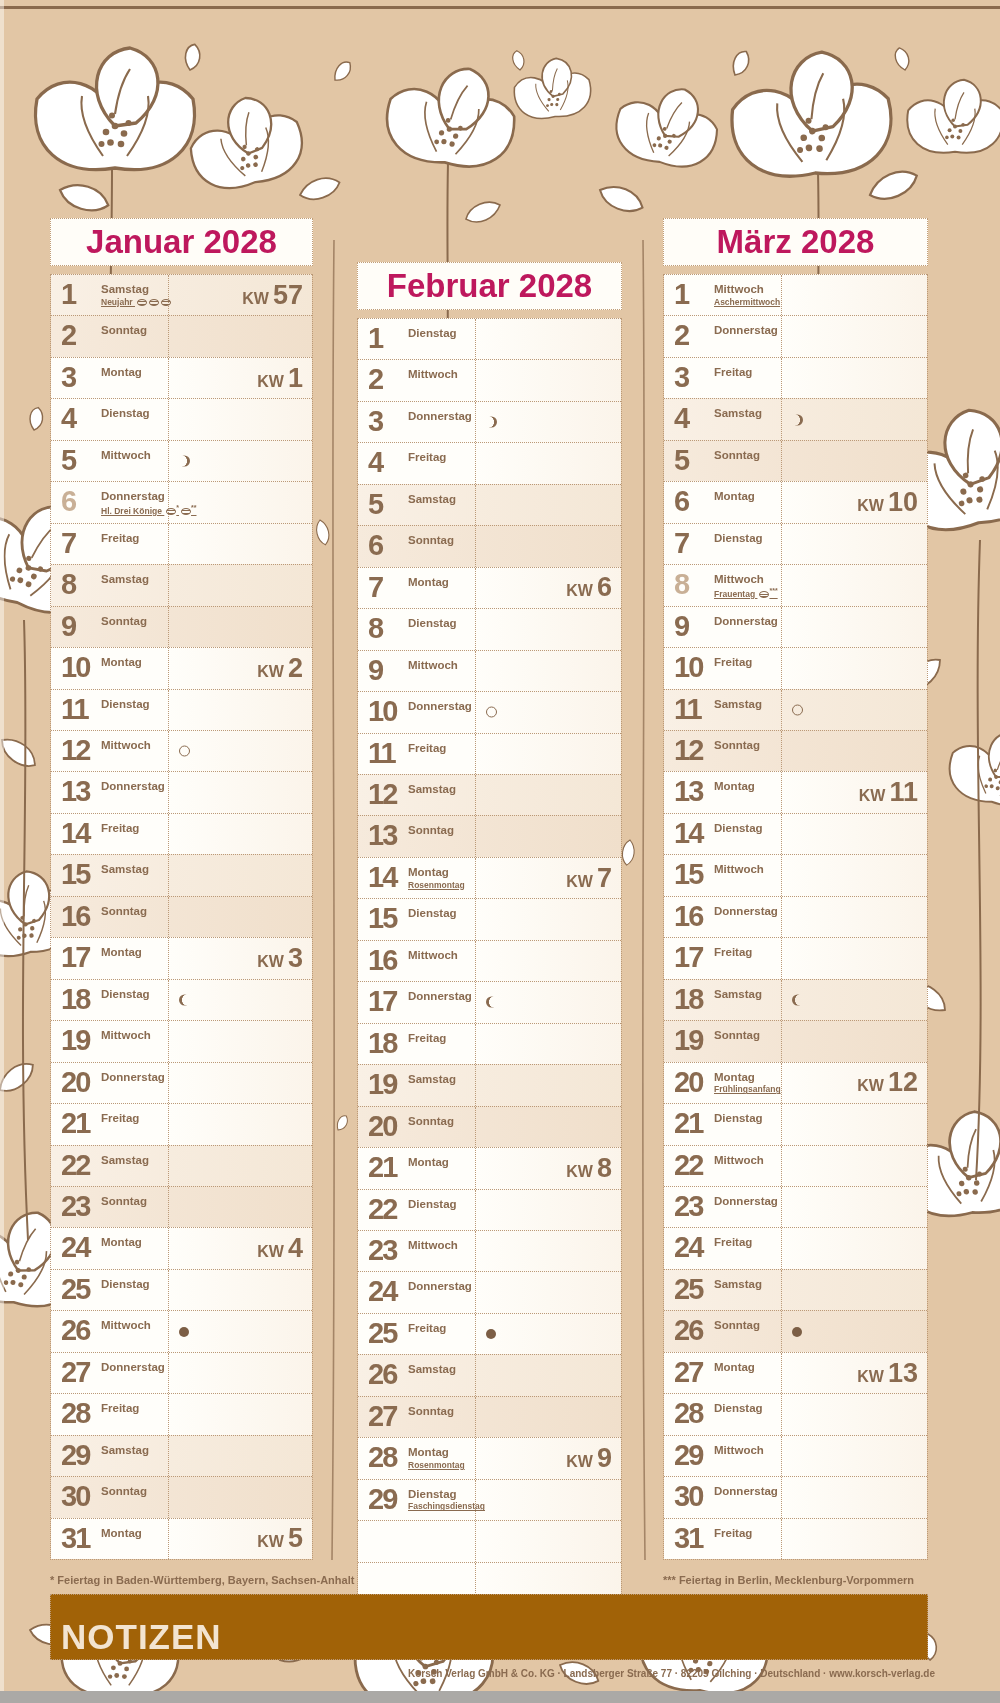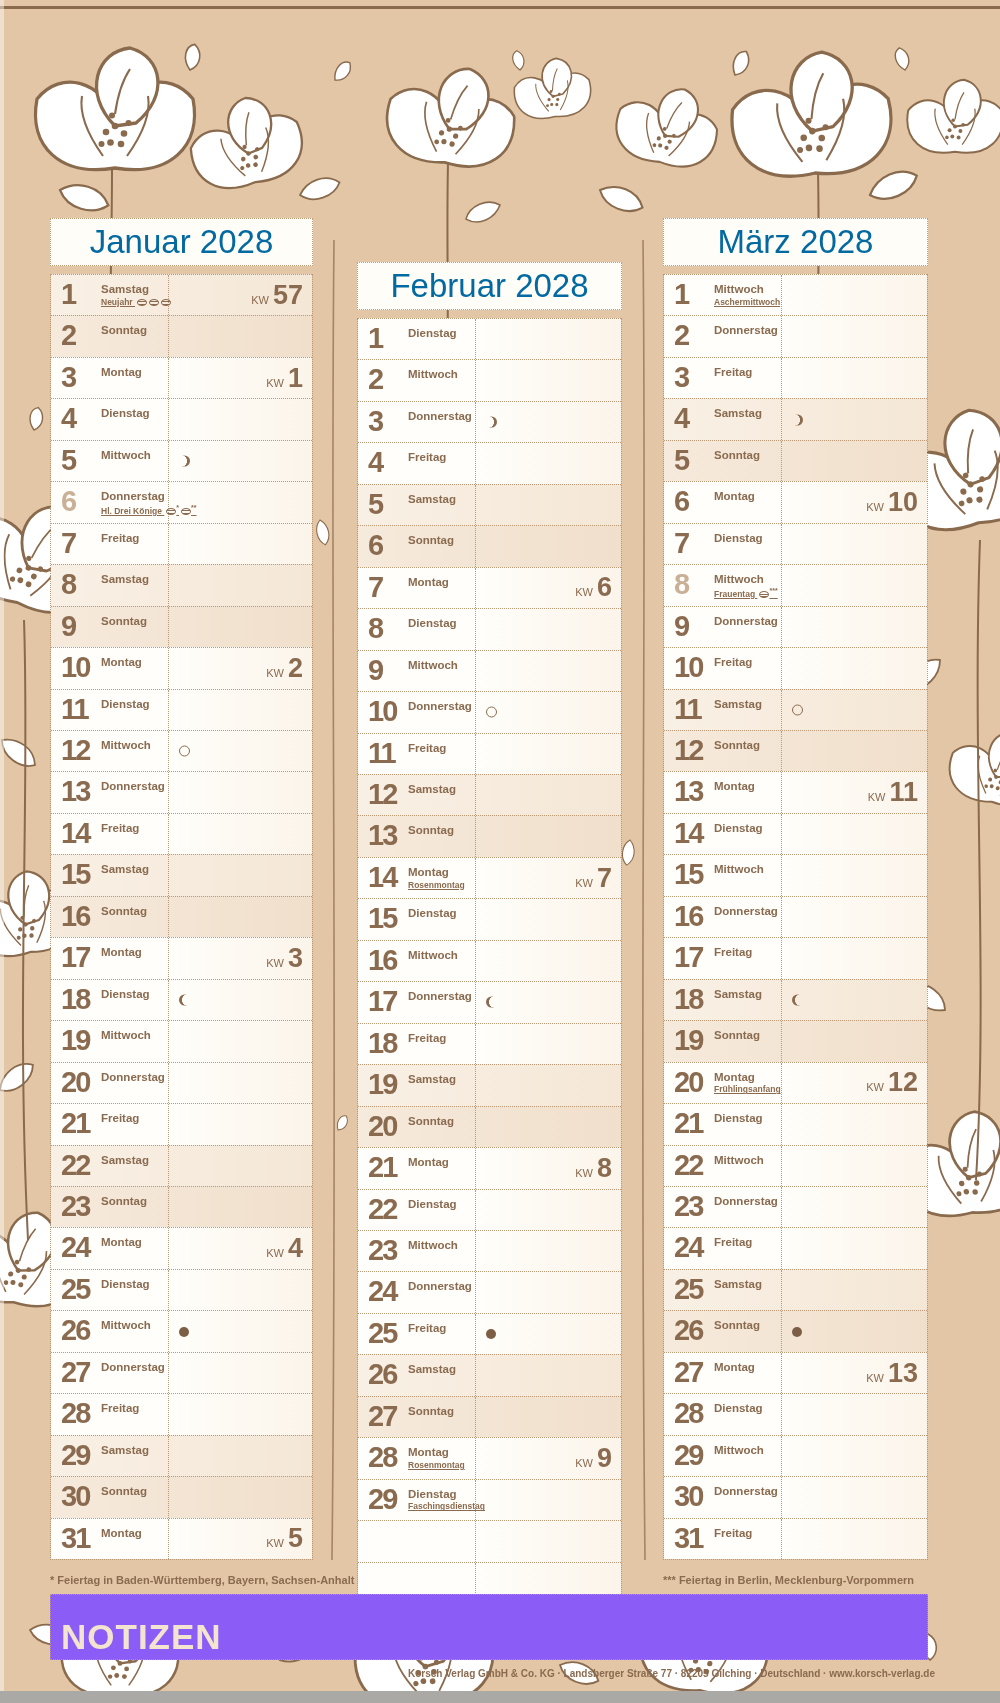--- a/index.html
+++ b/index.html
@@ -17,21 +17,21 @@
 
   
   .month{position:absolute;top:218px;z-index:2;}
   .m0{left:50px;width:263px;}
   .m1{left:357px;width:265px;margin-top:44px;}
   .m2{left:663px;width:265px;}
 
   .month-header{
     height:48px;background:#fffdf8;border:1.6px dotted #c09d78;box-sizing:border-box;
     display:flex;align-items:center;justify-content:center;
-    font-size:33px;font-weight:normal;color:#0369a1;margin-bottom:8px;
+    font-size:33px;font-weight:bold;color:#be185d;margin-bottom:8px;
   }
   .rows{
     height:1286px;display:flex;flex-direction:column;box-sizing:border-box;
     border-left:1.6px dotted #bb9977;border-right:1.6px dotted #bb9977;border-bottom:1.6px dotted #bb9977;
   }
   .day-row{
     flex:1;display:flex;min-height:0;
     border-top:1.6px dotted #bb9977;
     background:linear-gradient(to right,#fffefa 45%,#fbf4ea);
   }
@@ -57,28 +57,28 @@
     background:linear-gradient(to bottom,transparent 1.5px,#8a6b50 1.5px,#8a6b50 2.5px,transparent 2.5px,transparent 4px,#8a6b50 4px,#8a6b50 5px,transparent 5px);
   }
   .ast{font-size:7px;vertical-align:super;font-weight:bold;color:#8a6b50;}
   .day-right{flex:1;position:relative;display:flex;align-items:center;justify-content:flex-end;padding-right:9px;min-width:0;}
   .moon{position:absolute;left:10px;top:50%;transform:translateY(-50%);width:11px;height:11px;border-radius:50%;}
   .moon-full{width:9px;height:9px;border:1.7px solid #8a6b50;background:transparent;}
   .moon-new{width:10px;height:10px;background:#7c5e45;}
   .moon-first{background:radial-gradient(circle at 26% 50%, rgba(0,0,0,0) 53%, #8a6b50 54%);}
   .moon-last{background:radial-gradient(circle at 74% 50%, rgba(0,0,0,0) 53%, #8a6b50 54%);}
   .kw{display:flex;align-items:baseline;gap:4px;}
-  .kw-label{font-size:11px;font-weight:normal;color:#8a6b50;}
+  .kw-label{font-size:16px;font-weight:bold;color:#8a6b50;}
   .kw-num{font-size:27px;font-weight:bold;color:#8a6b50;line-height:1;}
   .col-footnote{margin-top:14px;font-size:11px;font-weight:bold;color:#8a6b50;white-space:nowrap;}
 
   
   #notizen{
     position:absolute;left:50px;width:878px;top:1594px;height:66px;z-index:2;
-    background:#8b5cf6;border:1.6px dotted #bb9977;box-sizing:border-box;
+    background:#a16207;border:1.6px dotted #bb9977;box-sizing:border-box;
   }
   #notizen .label{
     position:absolute;left:10px;bottom:2px;font-size:35px;font-weight:bold;
     color:#f3e4d0;letter-spacing:1px;
   }
   #publisher{
     position:absolute;right:65px;top:1668px;z-index:2;
     font-size:10px;font-weight:bold;color:#8a6b50;
   }
 </style>

